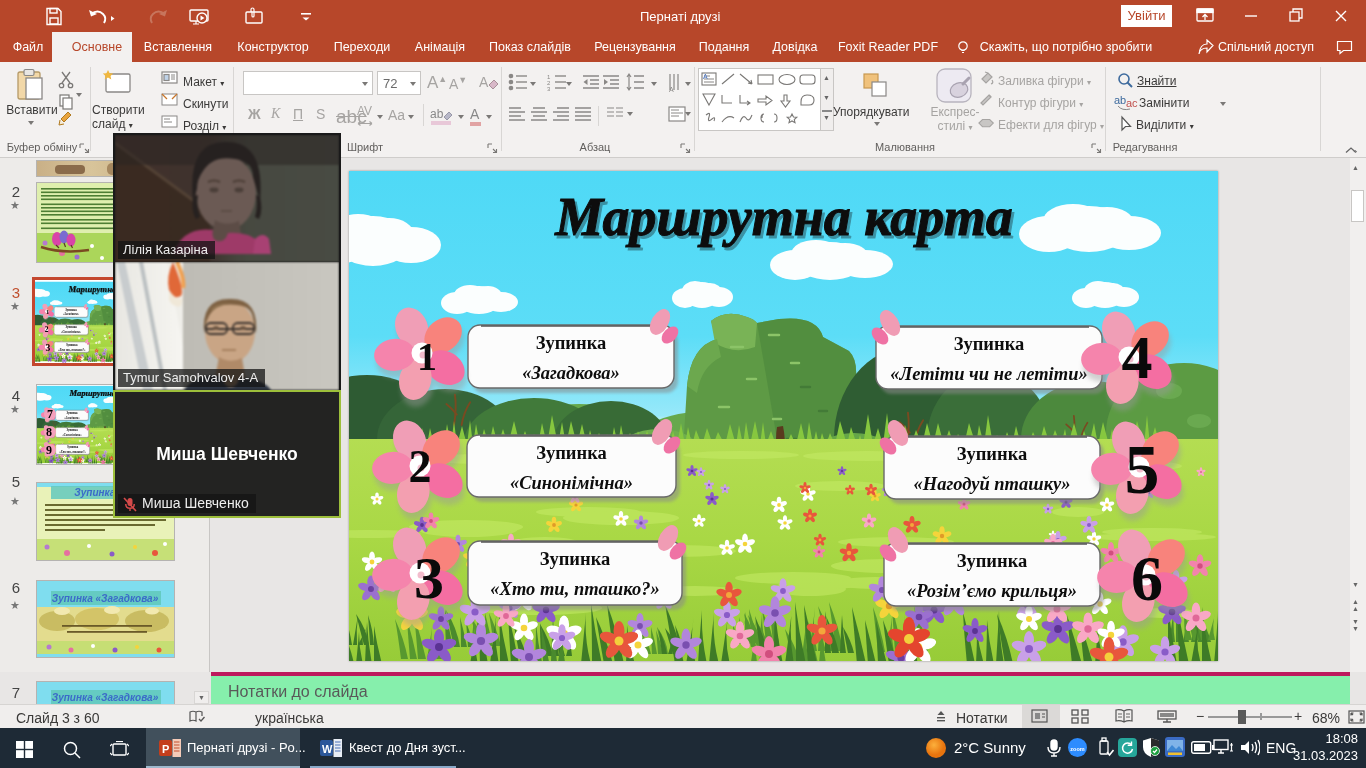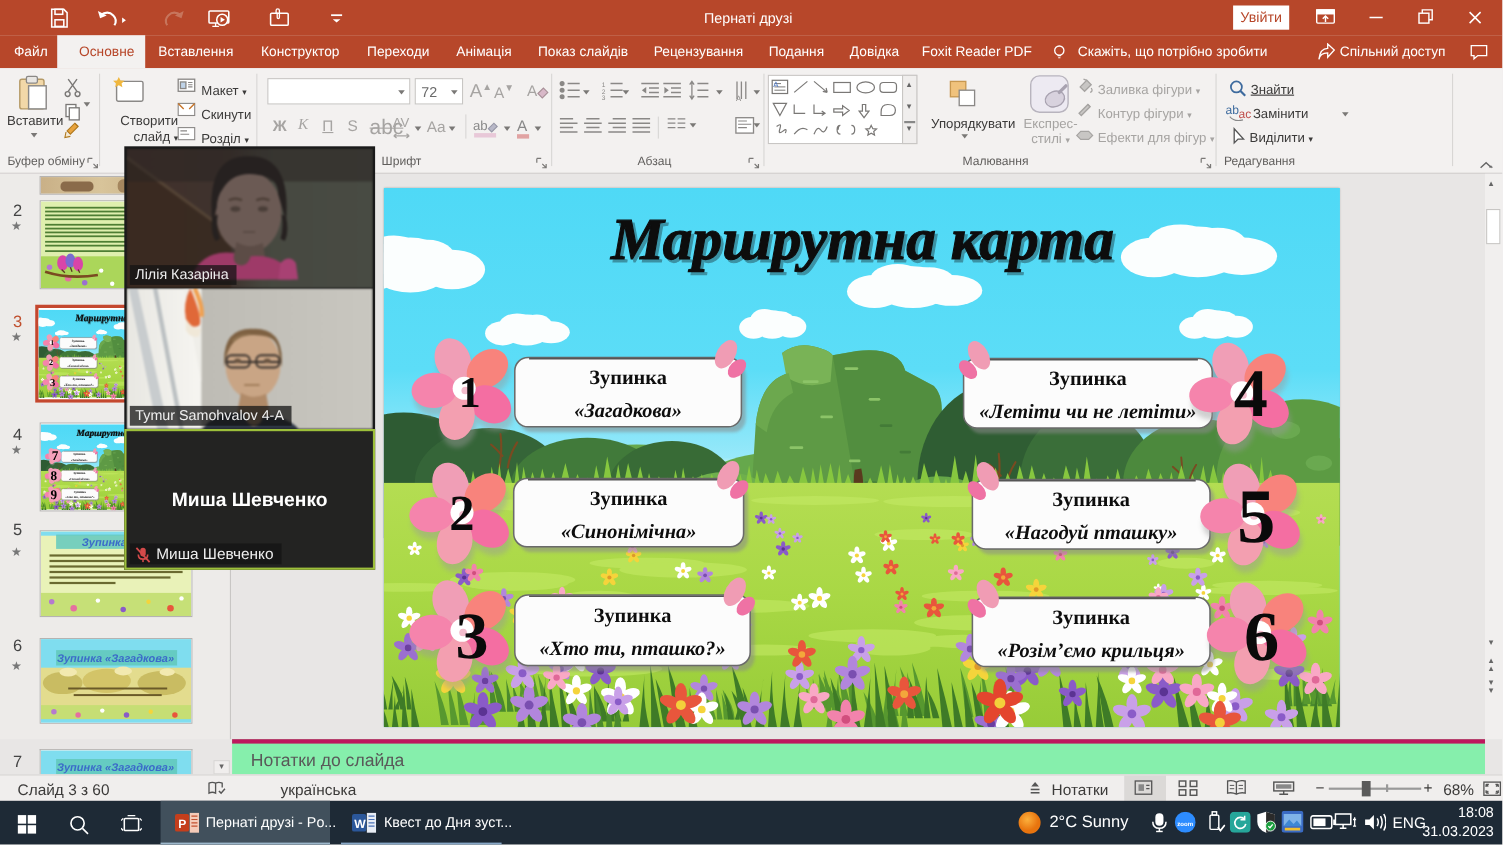--- a/index.html
+++ b/index.html
@@ -151,21 +151,21 @@
         <g stroke="#7A7876" fill="none" stroke-width="1.1">
           <path d="M2 2 h4 M2 2 v4 M7 7 l3.5 3.5 M10.5 7 v3.5 h-3.5"></path>
         </g>
       </svg>
   <div class="gdiv" style="left:90px;"></div>
 
   <svg class="abs" style="left:100px;top:6px;" width="34" height="34" viewBox="0 0 34 34">
     <rect x="6" y="6" width="24" height="18" rx="1.5" fill="#fff" stroke="#8A8886" stroke-width="1.3"></rect>
     <path d="M8 2 l1.6 3.2 3.6.3 -2.7 2.4 .8 3.5 -3.3-1.9 -3.3 1.9 .8-3.5 -2.7-2.4 3.6-.3 z" fill="#F0B73E"></path>
   </svg>
-  <div class="abs" style="left:92px;top:41px;width:70px;text-align:right;font-size:12px;">Створити<br>слайд <span style="font-size:8px;">▾</span></div>
+  <div class="abs" style="left:92px;top:41px;width:70px;text-align:left;font-size:12px;">Створити<br>слайд <span style="font-size:8px;">▾</span></div>
   <svg class="abs" style="left:160px;top:8px;" width="20" height="62" viewBox="0 0 20 62">
     <g stroke="#8A8886" stroke-width="1.2" fill="#fff">
           <rect x="2" y="2" width="15" height="11"></rect>
           <rect x="4" y="4.5" width="5" height="6" fill="#BFD3E8"></rect>
           <path d="M11 5 h4 M11 7 h4 M11 9 h4" stroke-width="1"></path>
         </g>
     <g transform="translate(0,22)">
           <rect x="2" y="2" width="15" height="11" fill="#fff" stroke="#8A8886"></rect>
           <path d="M2 2 l5 5 M17 2 l-5 5" stroke="#C8762B" stroke-width="1.3"></path>
         </g>
@@ -321,21 +321,21 @@
   <div class="abs" style="left:820px;top:6px;width:14px;height:63px;background:#F0EEED;border:1px solid #C8C6C4;"></div>
   <div class="abs" style="left:823px;top:12px;font-size:7px;color:#666;">▲</div>
   <div class="abs" style="left:823px;top:32px;font-size:7px;color:#666;">▼</div>
   <div class="abs" style="left:823px;top:52px;font-size:7px;color:#666;">▼</div>
   <div class="abs" style="left:822px;top:48px;width:10px;height:1.5px;background:#888;"></div>
 
   <svg class="abs" style="left:860px;top:8px;" width="32" height="32" viewBox="0 0 32 32">
     <rect x="4" y="4" width="14" height="14" fill="#F0C27C" stroke="#C89850" stroke-width="1.2"></rect>
     <rect x="12" y="12" width="14" height="14" fill="#fff" stroke="#8A8886" stroke-width="1.2"></rect>
   </svg>
-  <div class="abs" style="left:833px;top:43px;width:90px;text-align:right;font-size:12px;">Упорядкувати</div>
+  <div class="abs" style="left:833px;top:43px;width:90px;text-align:left;font-size:12px;">Упорядкувати</div>
   <div class="abs arr" style="left:874px;top:60px;"></div>
 
   <svg class="abs" style="left:933px;top:4px;" width="42" height="40" viewBox="0 0 42 40">
     <rect x="4" y="3" width="34" height="33" rx="8" fill="#EDEAF2" stroke="#B8B4BE" stroke-width="1.3"></rect>
     <ellipse cx="26" cy="24" rx="9" ry="7" fill="#D8D2DE" stroke="#A8A2B0" stroke-width="1.2" transform="rotate(-20 26 24)"></ellipse>
     <path d="M30 18 l6-6" stroke="#A8A2B0" stroke-width="3" stroke-linecap="round"></path>
   </svg>
   <div class="abs dim" style="left:920px;top:43px;width:70px;text-align:center;font-size:12px;">Експрес-<br>стилі <span style="font-size:8px;">▾</span></div>
 
   <svg class="abs dim" style="left:978px;top:9px;" width="18" height="64" viewBox="0 0 18 64">

